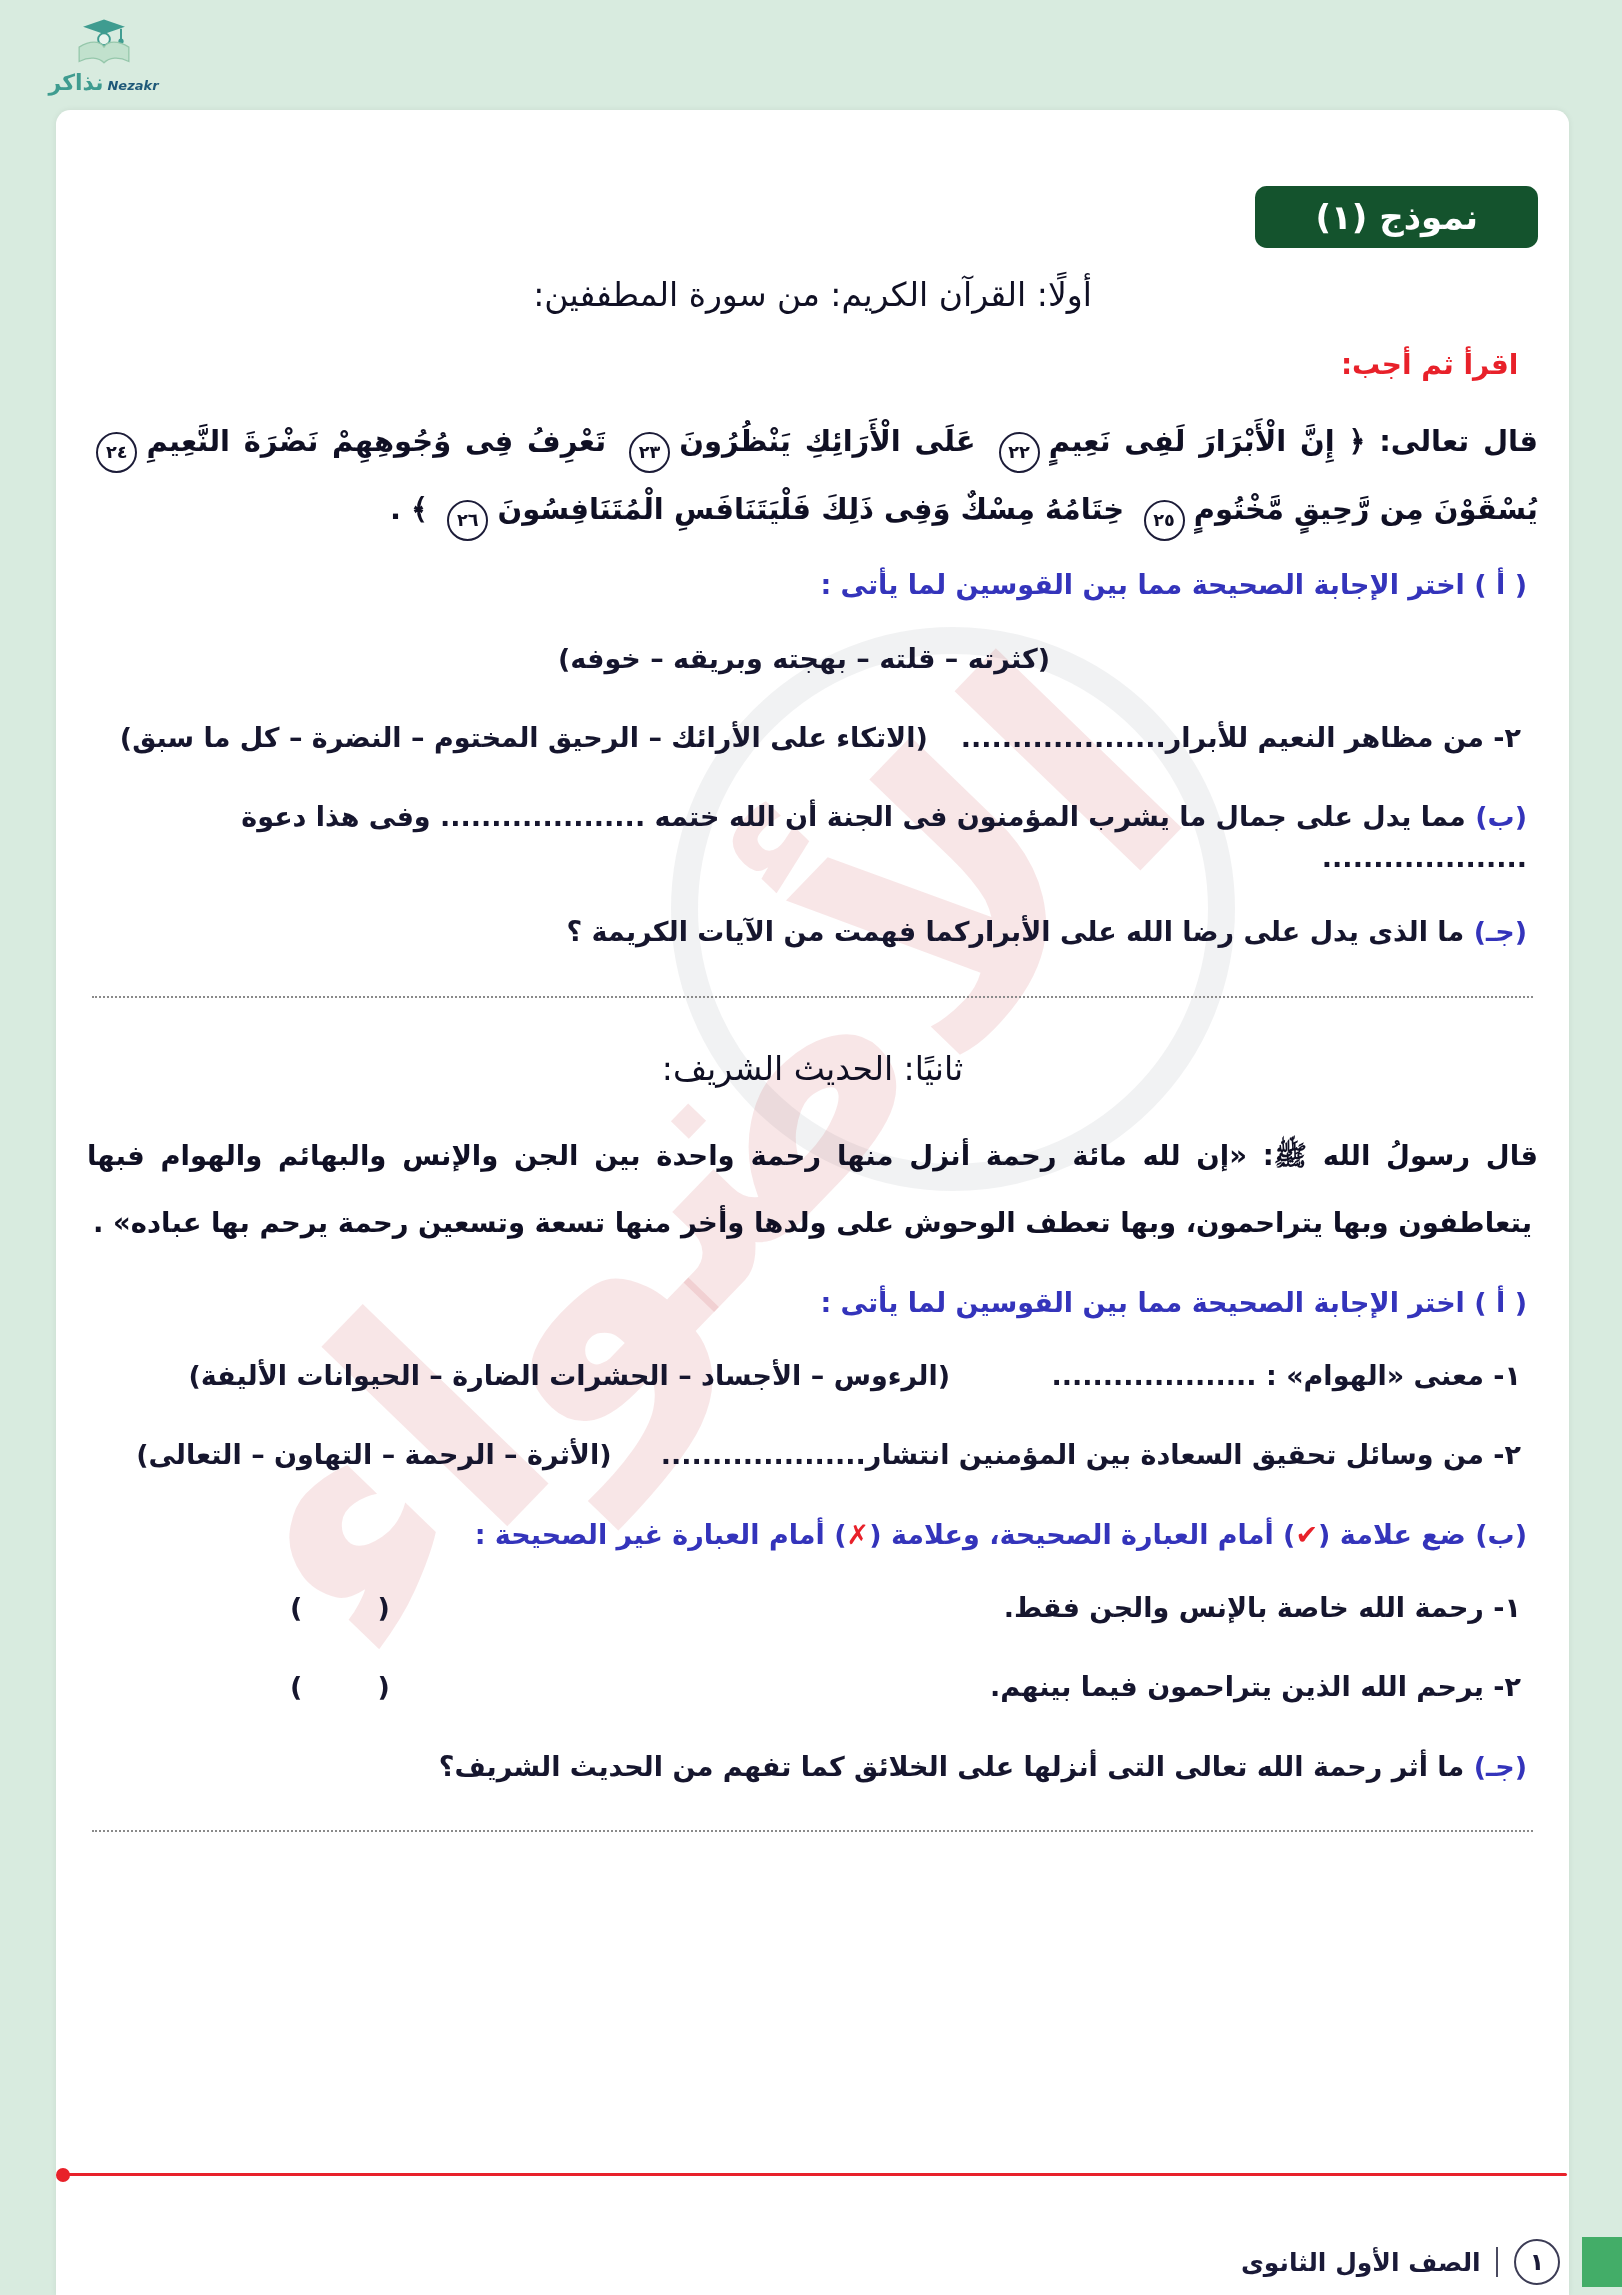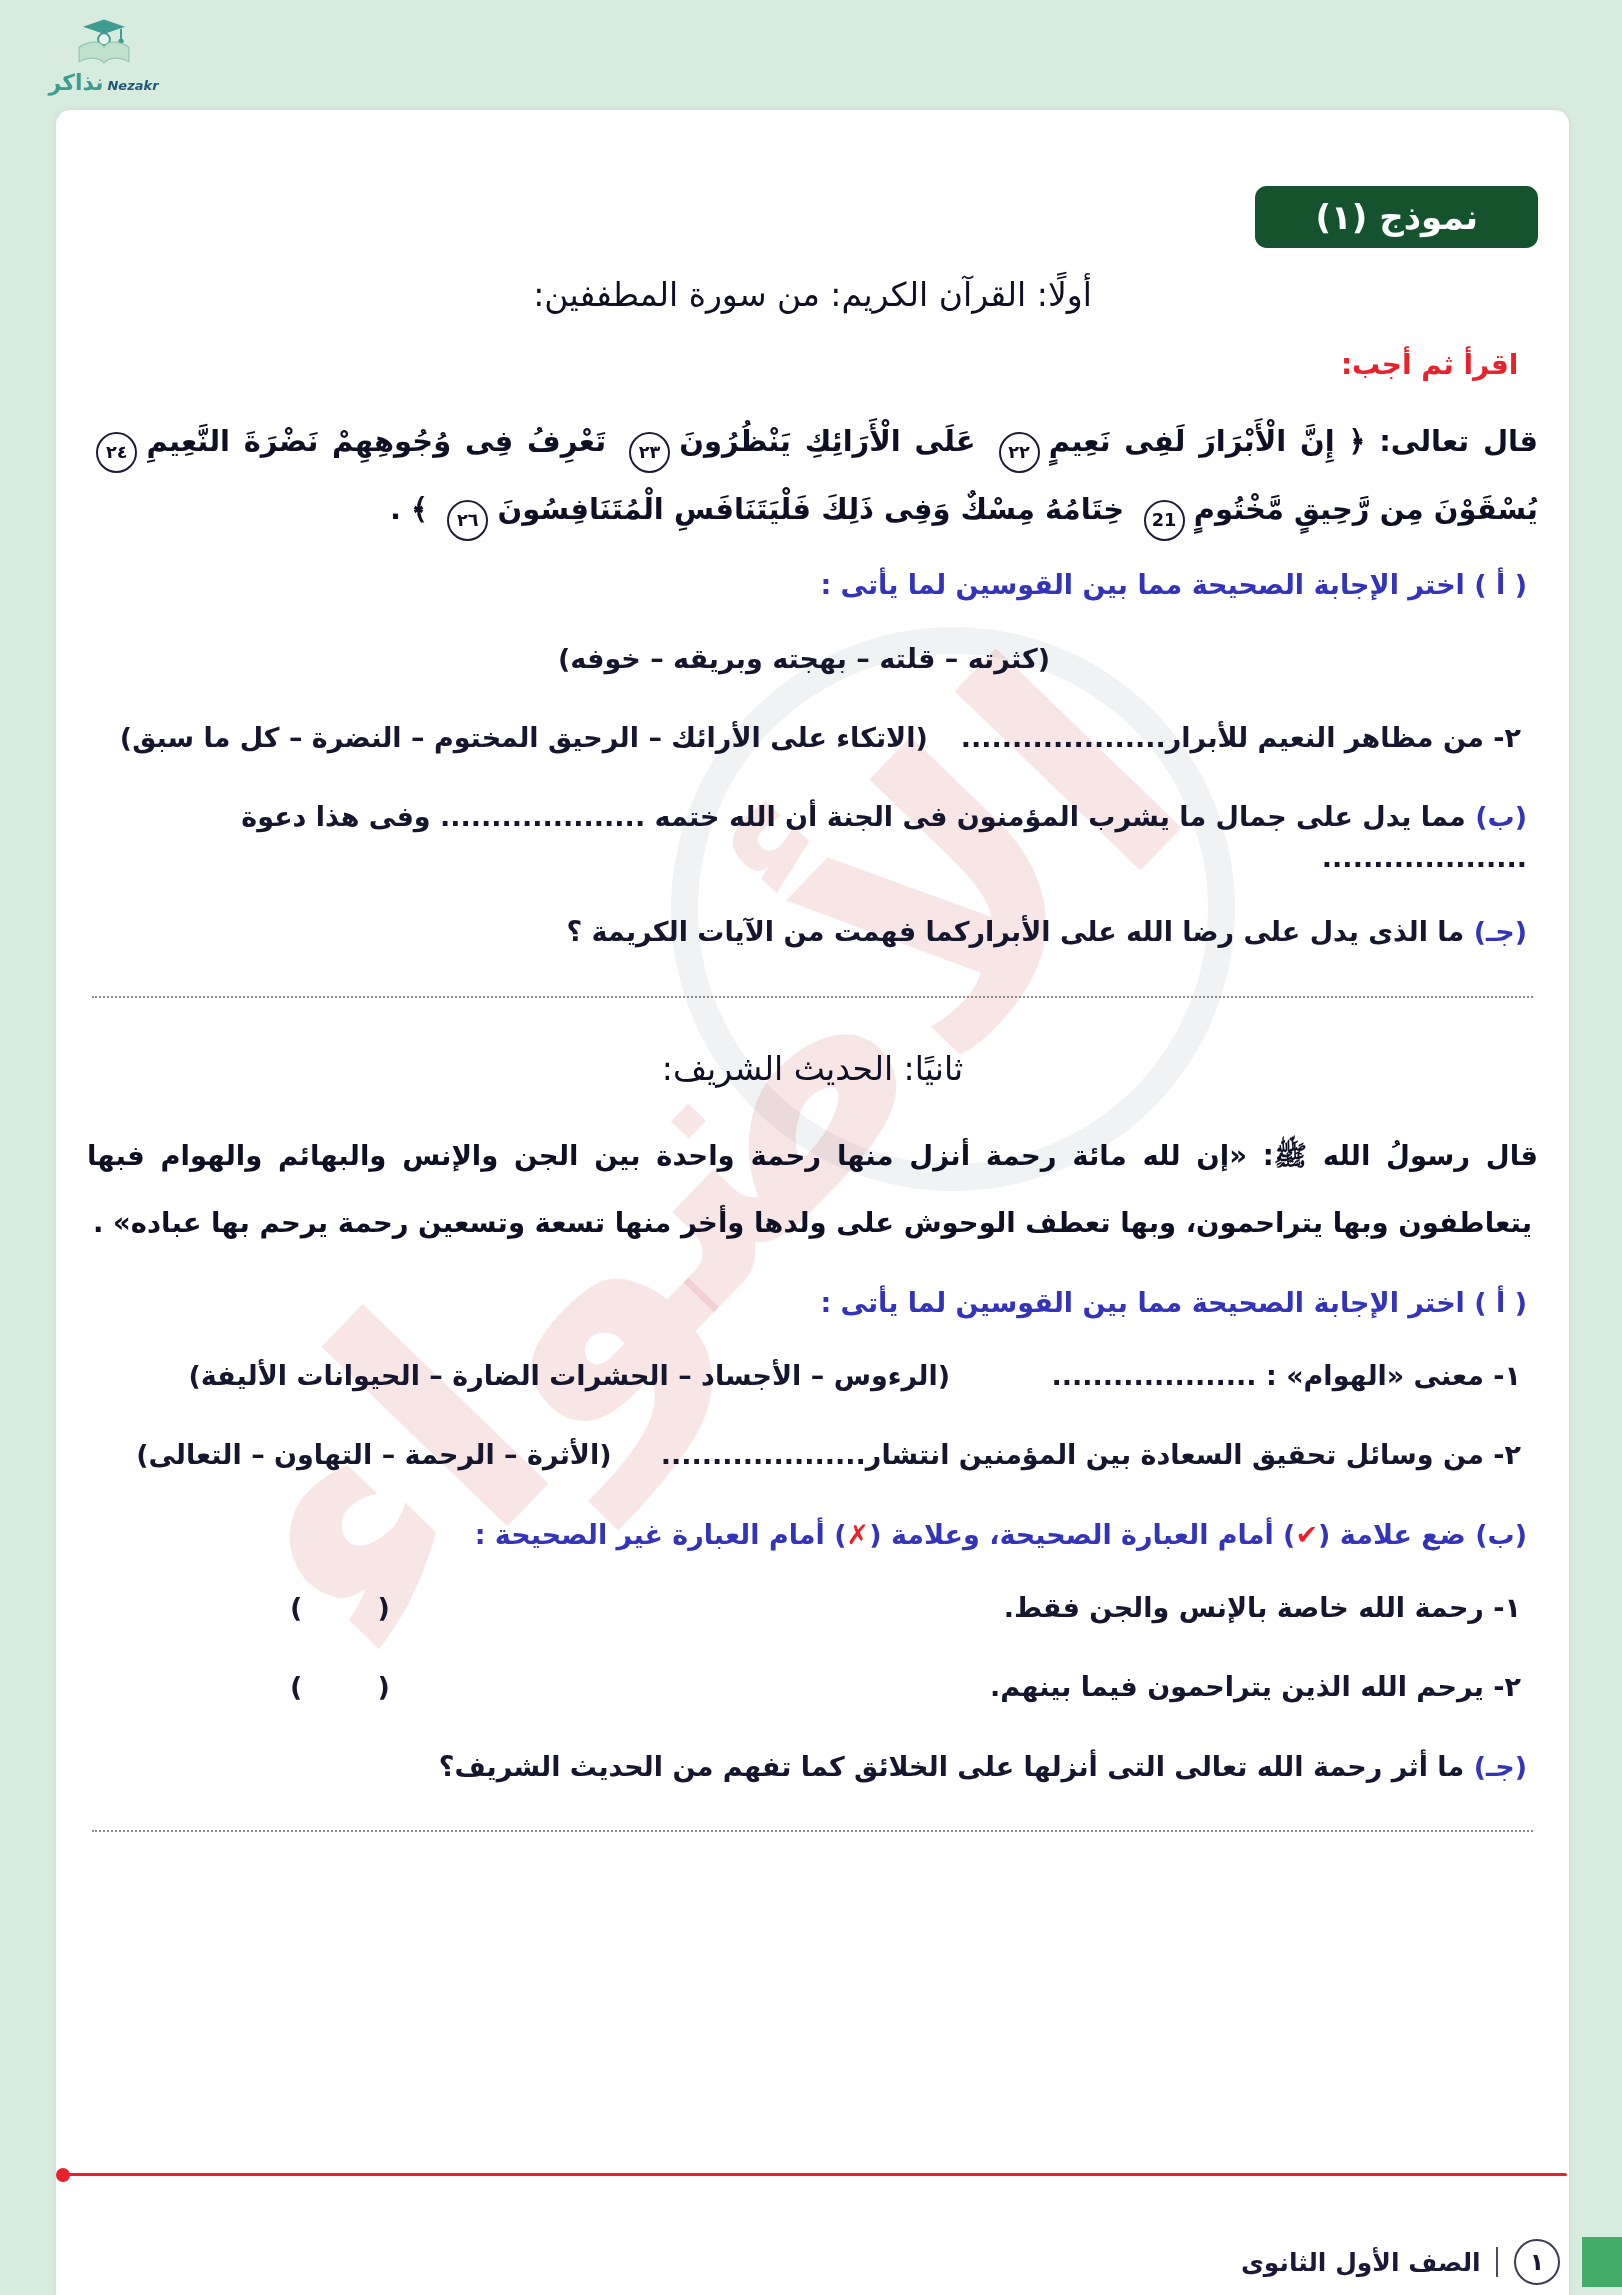--- a/index.html
+++ b/index.html
@@ -93,21 +93,21 @@
 
     <h1 class="sec-heading">أولًا: القرآن الكريم: من سورة المطففين:</h1>
 
     <p class="read-prompt">اقرأ ثم أجب:</p>
 
     <p class="verse">
       <span>قال تعالى: ﴿</span>
       <span>إِنَّ الْأَبْرَارَ لَفِى نَعِيمٍ</span><span class="ayah-num">٢٢</span>
       <span>عَلَى الْأَرَائِكِ يَنْظُرُونَ</span><span class="ayah-num">٢٣</span>
       <span>تَعْرِفُ فِى وُجُوهِهِمْ نَضْرَةَ النَّعِيمِ</span><span class="ayah-num">٢٤</span>
-      <span>يُسْقَوْنَ مِن رَّحِيقٍ مَّخْتُومٍ</span><span class="ayah-num">21</span>
+      <span>يُسْقَوْنَ مِن رَّحِيقٍ مَّخْتُومٍ</span><span class="ayah-num">٢٥</span>
       <span>خِتَامُهُ مِسْكٌ وَفِى ذَلِكَ فَلْيَتَنَافَسِ الْمُتَنَافِسُونَ</span><span class="ayah-num">٢٦</span>
       <span>﴾ .</span>
     </p>
 
     <p class="part-line">
       <span class="blue">( أ )</span>
       <span class="blue">اختر الإجابة الصحيحة مما بين القوسين لما يأتى :</span>
     </p>
 
     <div class="q-row">

